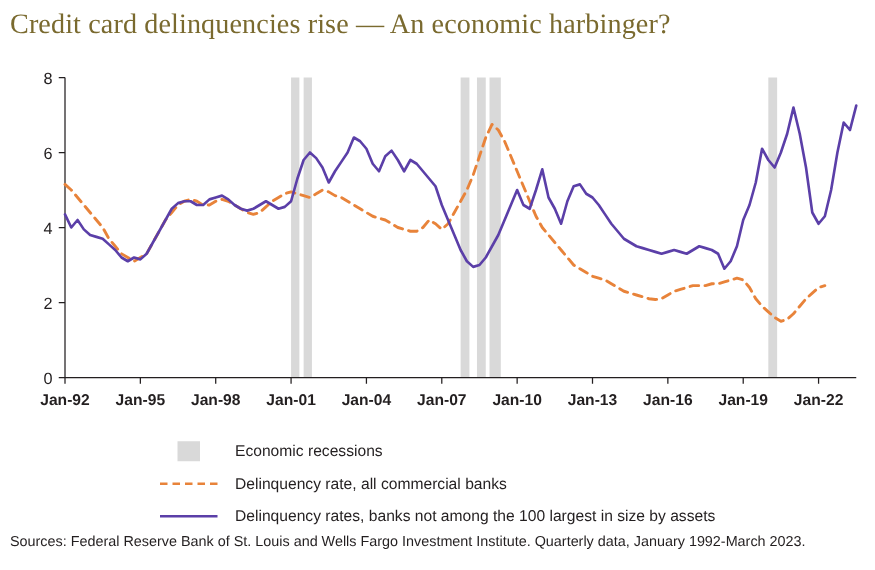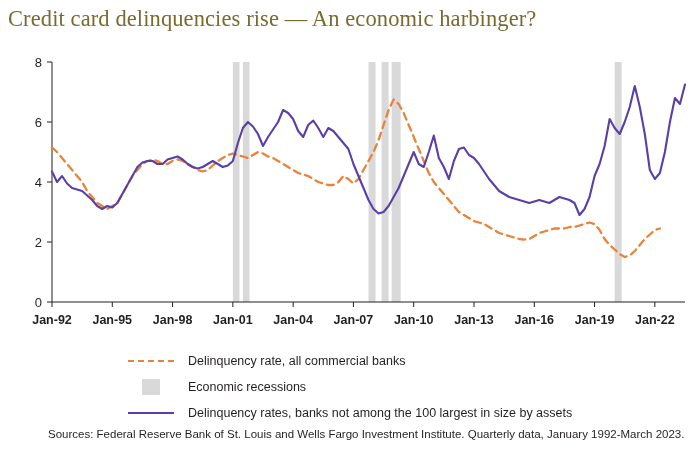--- a/index.html
+++ b/index.html
@@ -90,21 +90,20 @@
     left: 0;
   }
   .source {
     position: absolute;
     left: 8px;
     top: 428px;
     font-size: 11.5px;
     color: #231f20;
     font-family: "Liberation Sans", sans-serif;
     white-space: nowrap;
-    margin-left: 40px;
   }
 </style>
 </head>
 <body>
 
 <div class="page">
 
   <div class="chart-title">Credit card delinquencies rise — An economic harbinger?</div>
 
   <div class="plot-wrap">
@@ -150,29 +149,29 @@
         <line x1="654.8571428571428" y1="258" x2="654.8571428571428" y2="263" stroke="#231f20" stroke-width="1"></line>
         <text x="654.8571428571428" y="280" text-anchor="middle" font-family="&quot;Liberation Sans&quot;, sans-serif" font-size="12.5" font-weight="bold" fill="#231f20">Jan-22</text>
         <polyline points="52.00,103.50 57.02,108.00 62.05,114.00 67.07,120.00 72.10,126.00 77.12,132.00 82.14,138.00 87.17,147.00 92.19,153.00 97.21,159.00 102.24,162.00 107.26,165.00 112.29,162.00 117.31,159.00 122.33,150.00 127.36,141.00 132.38,132.00 137.40,126.00 142.43,120.00 147.45,117.00 152.48,115.50 157.50,117.00 162.52,120.00 167.55,120.00 172.57,117.00 177.60,115.50 182.62,117.00 187.64,120.00 192.67,123.00 197.69,126.00 202.71,127.50 207.74,126.00 212.76,121.50 217.79,117.00 222.81,114.00 227.83,111.00 232.86,109.50 237.88,111.00 242.90,112.50 247.93,114.00 252.95,111.00 257.98,108.00 263.00,109.50 268.02,112.50 273.05,114.00 278.07,117.00 283.10,120.00 288.12,123.00 293.14,126.00 298.17,129.00 303.19,130.50 308.21,132.00 313.24,135.00 318.26,138.00 323.29,139.50 328.31,141.00 333.33,141.00 338.36,138.00 343.38,132.00 348.40,135.00 353.43,139.50 358.45,135.00 363.48,126.00 368.50,117.00 373.52,108.00 378.55,96.00 383.57,81.00 388.60,66.00 393.62,55.50 398.64,60.00 403.67,69.00 408.69,81.00 413.71,93.00 418.74,105.00 423.76,117.00 428.79,129.00 433.81,138.00 438.83,144.00 443.86,150.00 448.88,156.00 453.90,162.00 458.93,168.00 463.95,171.00 468.98,174.00 474.00,177.00 479.02,178.50 484.05,180.00 489.07,183.00 494.10,186.00 499.12,189.00 504.14,190.50 509.17,192.00 514.19,193.50 519.21,195.00 524.24,195.60 529.26,195.00 534.29,192.00 539.31,189.00 544.33,187.50 549.36,186.00 554.38,184.50 559.40,184.50 564.43,184.50 569.45,183.00 574.48,183.00 579.50,181.50 584.52,180.00 589.55,178.50 594.57,180.00 599.60,186.00 604.62,195.00 609.64,201.00 614.67,205.50 619.69,210.00 624.71,213.00 629.74,211.50 634.76,207.00 639.79,201.00 644.81,195.00 649.83,190.50 654.86,186.00 659.88,184.50" fill="none" stroke="#e8833a" stroke-width="2.3" stroke-dasharray="7,5" stroke-linejoin="round" stroke-linecap="round"></polyline>
         <polyline points="52.00,127.50 57.02,138.00 62.05,132.00 67.07,139.50 72.10,144.00 77.12,145.50 82.14,147.00 87.17,151.50 92.19,156.00 97.21,162.00 102.24,165.00 107.26,162.00 112.29,163.50 117.31,159.00 122.33,150.00 127.36,141.00 132.38,132.00 137.40,123.00 142.43,118.50 147.45,117.00 152.48,117.00 157.50,120.00 162.52,120.00 167.55,115.50 172.57,114.00 177.60,112.50 182.62,115.50 187.64,120.00 192.67,123.00 197.69,124.50 202.71,123.00 207.74,120.00 212.76,117.00 217.79,120.00 222.81,123.00 227.83,121.50 232.86,117.00 237.88,99.00 242.90,84.00 247.93,78.00 252.95,82.50 257.98,90.00 263.00,102.00 268.02,93.00 273.05,85.50 278.07,78.00 283.10,66.00 288.12,69.00 293.14,75.00 298.17,87.00 303.19,93.00 308.21,81.00 313.24,76.50 318.26,84.00 323.29,93.00 328.31,84.00 333.33,87.00 338.36,93.00 343.38,99.00 348.40,105.00 353.43,120.00 358.45,132.00 363.48,144.00 368.50,156.00 373.52,165.00 378.55,169.50 383.57,168.00 388.60,162.00 393.62,153.00 398.64,144.00 403.67,132.00 408.69,120.00 413.71,108.00 418.74,120.00 423.76,123.00 428.79,108.00 433.81,91.50 438.83,114.00 443.86,123.00 448.88,135.00 453.90,117.00 458.93,105.00 463.95,103.50 468.98,111.00 474.00,114.00 479.02,120.00 484.05,127.50 489.07,135.00 494.10,141.00 499.12,147.00 504.14,150.00 509.17,153.00 514.19,154.50 519.21,156.00 524.24,157.50 529.26,159.00 534.29,157.50 539.31,156.00 544.33,157.50 549.36,159.00 554.38,156.00 559.40,153.00 564.43,154.50 569.45,156.00 574.48,159.00 579.50,171.00 584.52,165.00 589.55,153.00 594.57,132.00 599.60,120.00 604.62,102.00 609.64,75.00 614.67,84.00 619.69,90.00 624.71,78.00 629.74,63.00 634.76,42.00 639.79,63.00 644.81,90.00 649.83,126.00 654.86,135.00 659.88,129.00 664.90,108.00 669.93,78.00 674.95,54.00 679.98,60.00 685.00,40.50" fill="none" stroke="#5b3fa8" stroke-width="2.1" stroke-dasharray="none" stroke-linejoin="round" stroke-linecap="round"></polyline>
       </svg>
   </div>
 
   <div class="legend">
     <div class="legend-row">
       <div class="legend-key">
+        <div class="swatch-recession"></div>
+      </div>
+      <div class="legend-label">Economic recessions</div>
+    </div>
+    <div class="legend-row">
+      <div class="legend-key">
         <div class="swatch-dashed"></div>
       </div>
       <div class="legend-label">Delinquency rate, all commercial banks</div>
-    </div>
-    <div class="legend-row">
-      <div class="legend-key">
-        <div class="swatch-recession"></div>
-      </div>
-      <div class="legend-label">Economic recessions</div>
     </div>
     <div class="legend-row">
       <div class="legend-key">
         <div class="swatch-solid"></div>
       </div>
       <div class="legend-label">Delinquency rates, banks not among the 100 largest in size by assets</div>
     </div>
   </div>
 
   <div class="source">Sources: Federal Reserve Bank of St. Louis and Wells Fargo Investment Institute. Quarterly data, January 1992-March 2023.</div>

